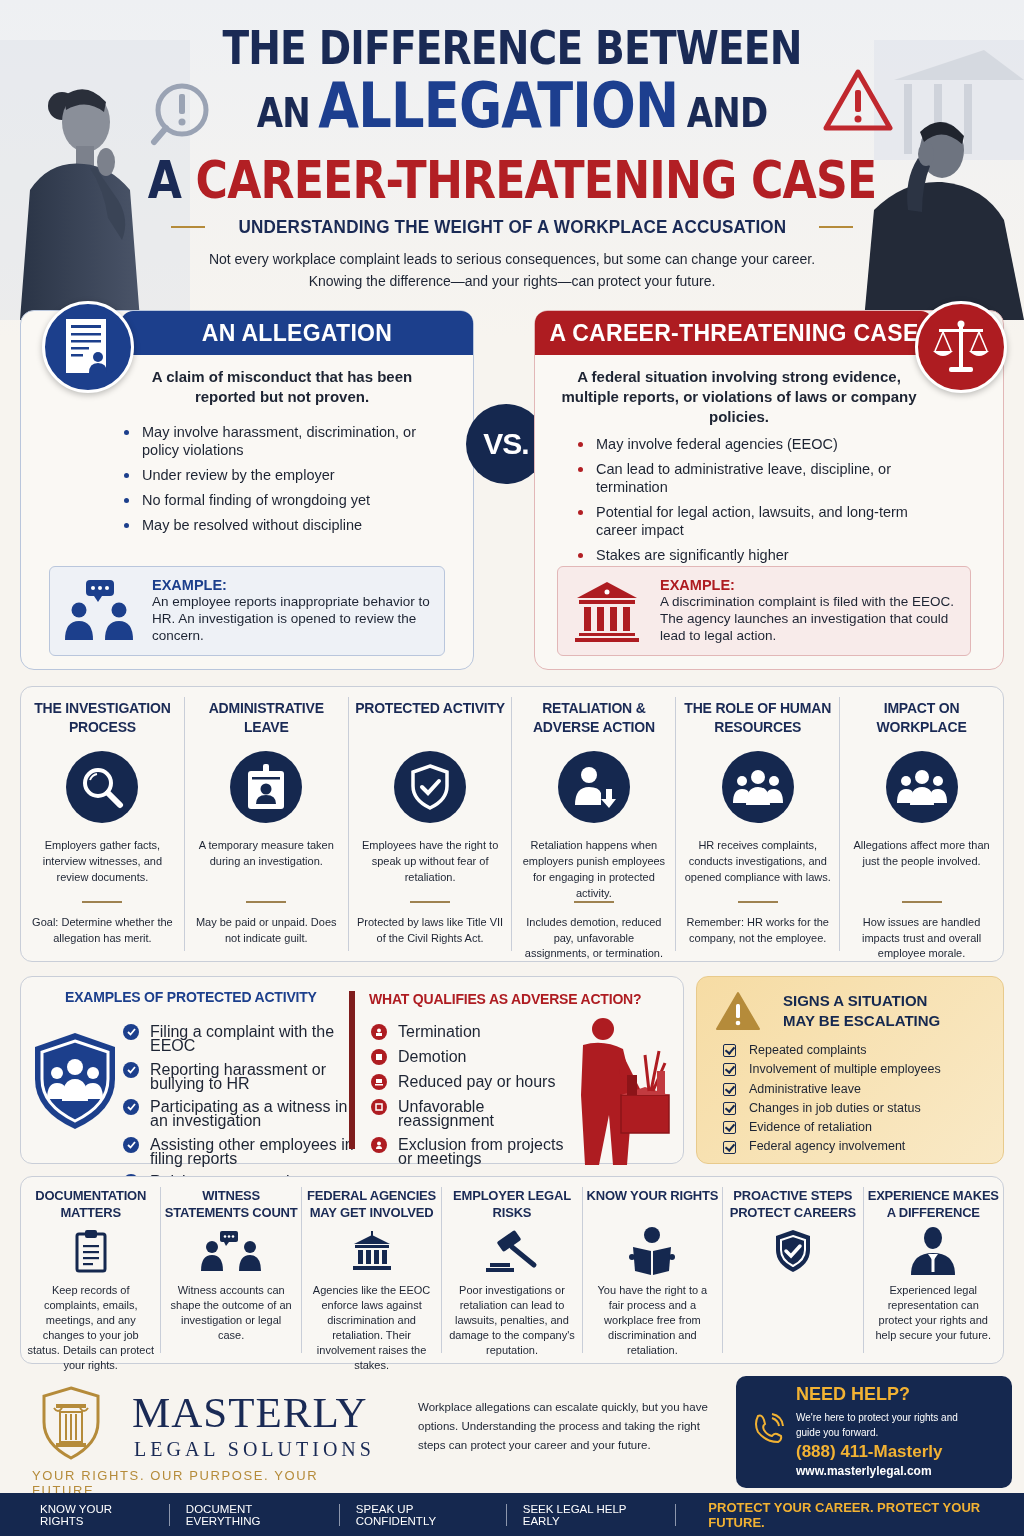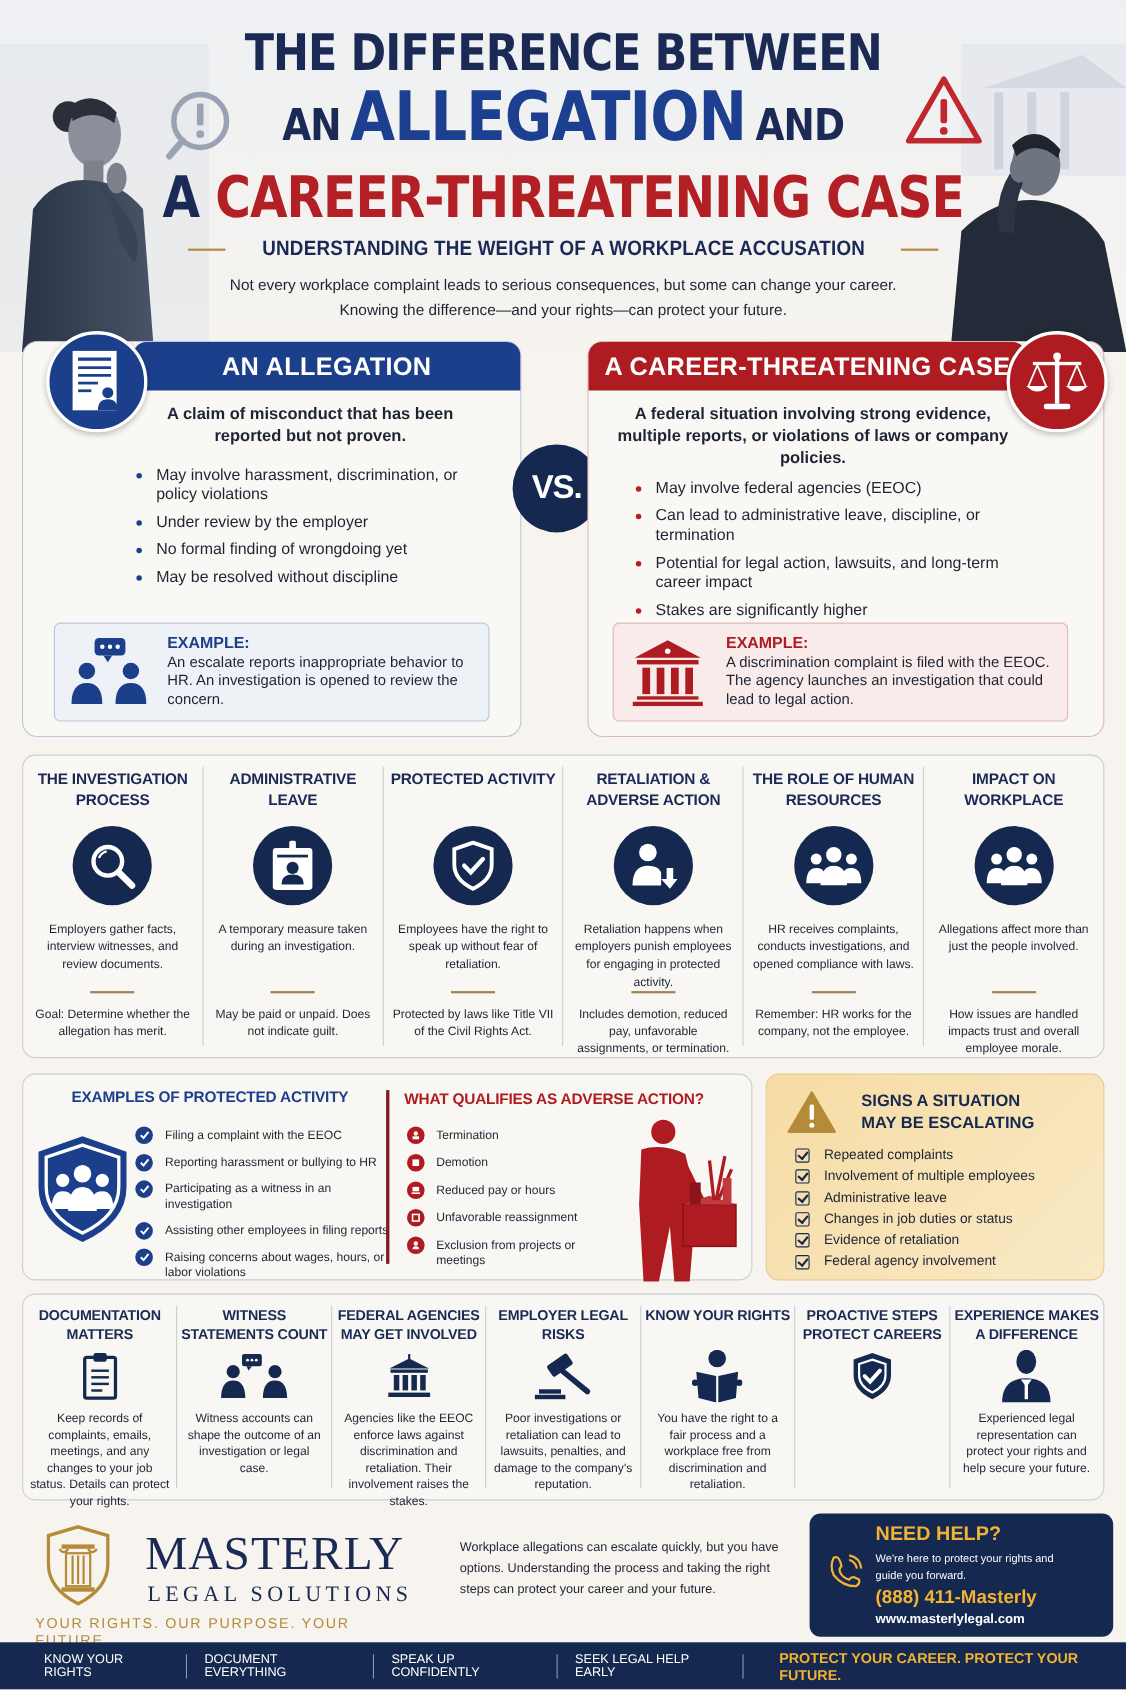--- a/index.html
+++ b/index.html
@@ -62,25 +62,25 @@
 .p1 .col{margin:10px 0}
 .p1 .col{padding-top:2px}
 .col .ch{font-weight:bold;font-size:14px;color:#1a2a55;line-height:19px;height:40px;letter-spacing:-.2px}
 .circ{width:72px;height:72px;border-radius:50%;background:#15284f;margin:12px auto 14px;display:flex;align-items:center;justify-content:center}
 .col .d1{font-size:11px;line-height:16px;color:#1d2433;padding:0 8px;height:58px}
 .col .rule{width:40px;height:2px;background:#9e8250;margin:6px auto 12px}
 .col .d2{font-size:11px;line-height:15.5px;color:#1d2433;padding:0 8px}
 .col b{font-weight:normal}
 .p2{left:20px;top:976px;width:664px;height:188px}
 .p2 .half{flex:1;position:relative}
-.p2 .half+.half{border-left:3px solid #7f1d1d;margin:14px 0}
+.p2 .half+.half{border-left:6px solid #7f1d1d;margin:14px 0}
 .p2 h3{font-weight:bold;font-size:14px;margin:12px 0 0 44px;color:#1c3f8c;letter-spacing:-.2px}
 .p2 .half.r h3{color:#ae1c21;margin:0 0 0 14px}
 .shield-big{position:absolute;left:12px;top:54px;width:84px;height:100px}
-.p2 ul{list-style:none;position:absolute;font-size:11px;line-height:14px}
+.p2 ul{list-style:none;position:absolute;font-size:16px;line-height:14px}
 .p2 .half.l ul{left:102px;top:48px;width:236px}
 .p2 .half.r ul{left:16px;top:34px;width:200px}
 .p2 li{display:flex;align-items:flex-start;gap:11px;margin-bottom:9.5px;color:#1d2433}
 .p2 .half.r li{margin-bottom:10px}
 .chk{width:16px;height:16px;border-radius:50%;background:#1c3f8c;flex-shrink:0;display:flex;align-items:center;justify-content:center;margin-top:-1px}
 .rdot{width:16px;height:16px;border-radius:50%;background:#ae1c21;flex-shrink:0;display:flex;align-items:center;justify-content:center;margin-top:-1px}
 .boxman{position:absolute;right:4px;top:24px;width:110px;height:152px}
 .p3{left:696px;top:976px;width:308px;height:188px;background:linear-gradient(135deg,#f6dca4,#f9e9c6);border:1px solid #e8ca8c}
 .p3 .warn{position:absolute;left:18px;top:14px;width:46px;height:40px}
 .p3 h3{position:absolute;left:86px;top:14px;font-weight:bold;font-size:15px;line-height:20px;color:#15284f}
@@ -214,21 +214,21 @@
             <circle cx="36" cy="8" r="2" fill="#fff"></circle>
             <circle cx="43" cy="8" r="2" fill="#fff"></circle>
           <circle cx="15" cy="30" r="7.5" fill="#1c3f8c"></circle>
           <path d="M1 60 Q1 41 15 41 Q29 41 29 60Z" fill="#1c3f8c"></path>
           <circle cx="55" cy="30" r="7.5" fill="#1c3f8c"></circle>
           <path d="M41 60 Q41 41 55 41 Q69 41 69 60Z" fill="#1c3f8c"></path>
         </svg>
       </div>
       <div>
         <div class="ex-t">EXAMPLE:</div>
-        <div class="ex-b">An escalate reports inappropriate behavior to HR. An investigation is opened to review the concern.</div>
+        <div class="ex-b">An employee reports inappropriate behavior to HR. An investigation is opened to review the concern.</div>
       </div>
     </div>
   </div>
 
   <div class="vs">VS.</div>
 
   <div class="card red">
     <div class="head">A CAREER-THREATENING CASE</div>
     <div class="badge">
       <svg width="60" height="56" viewBox="0 0 60 56">

